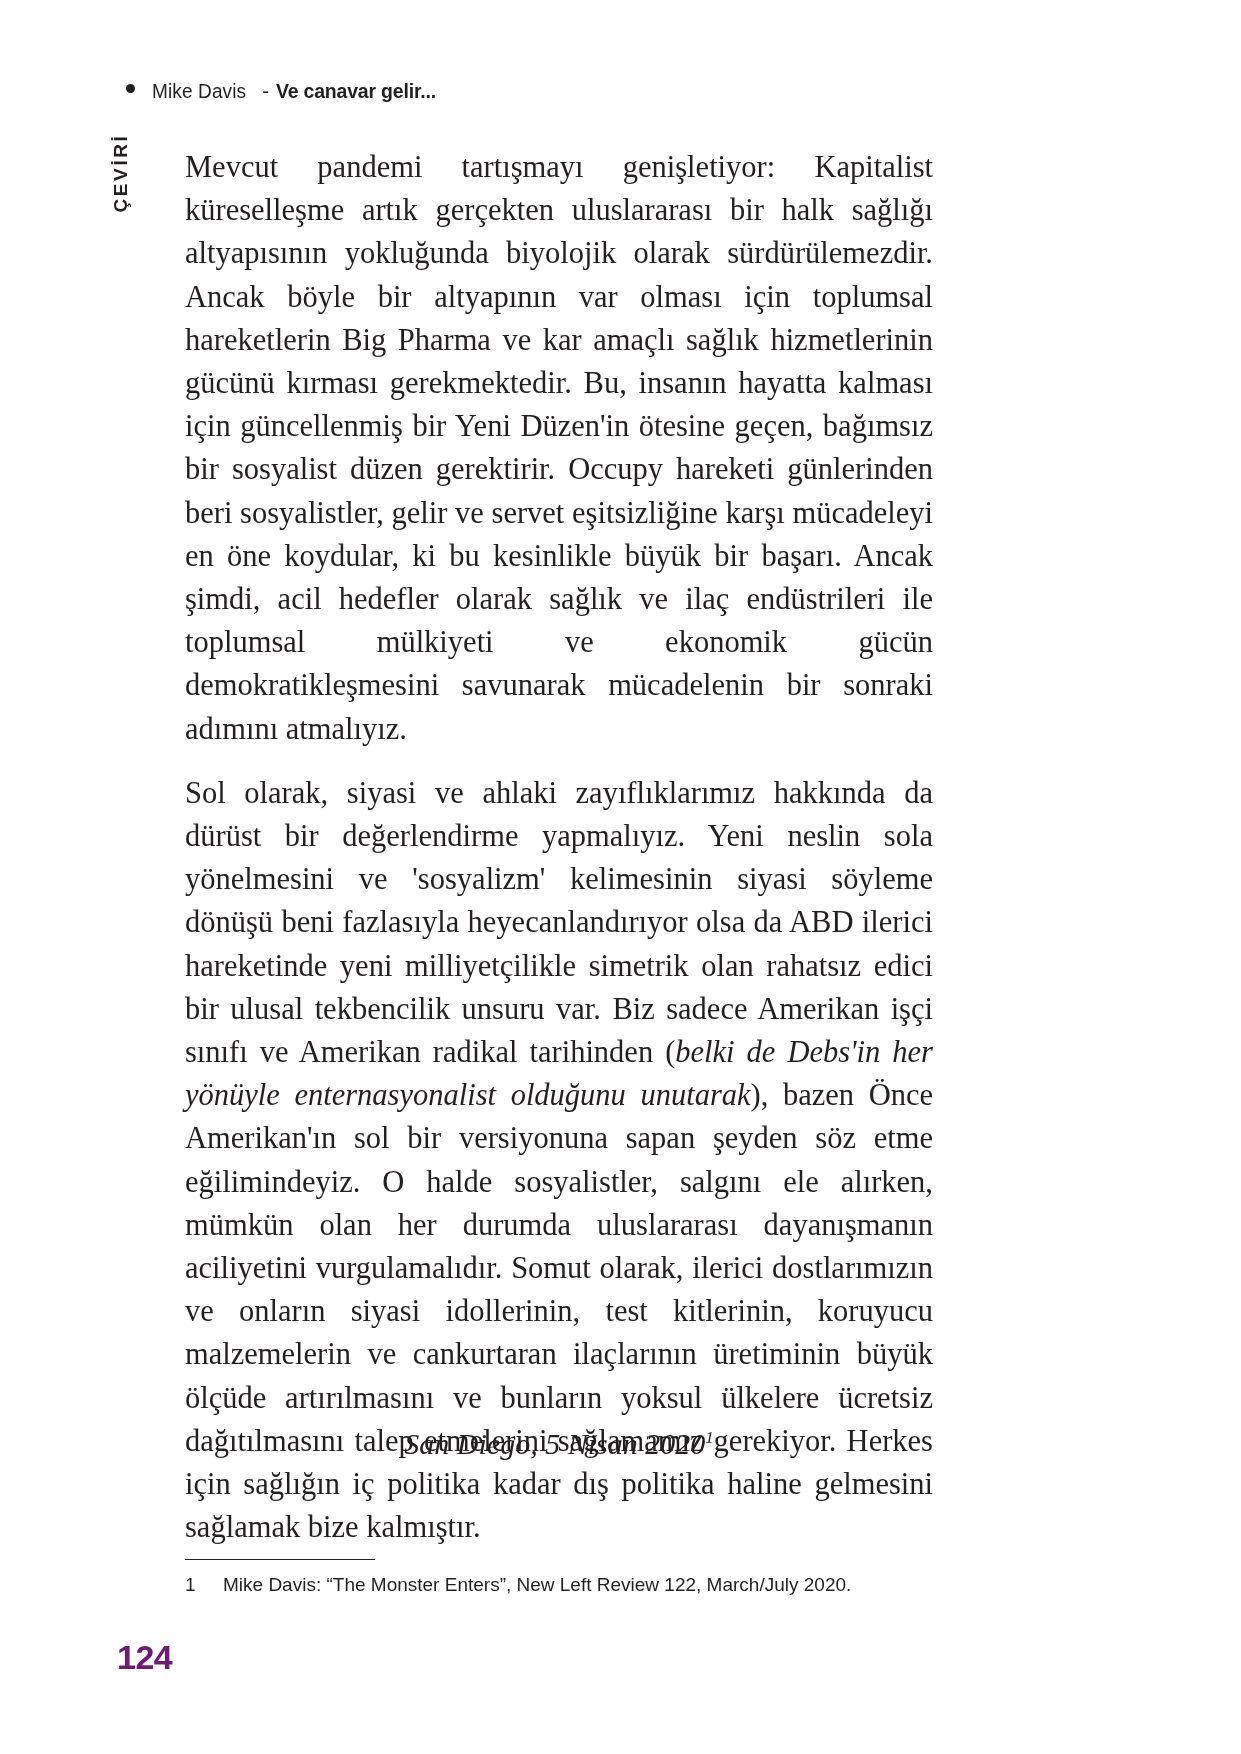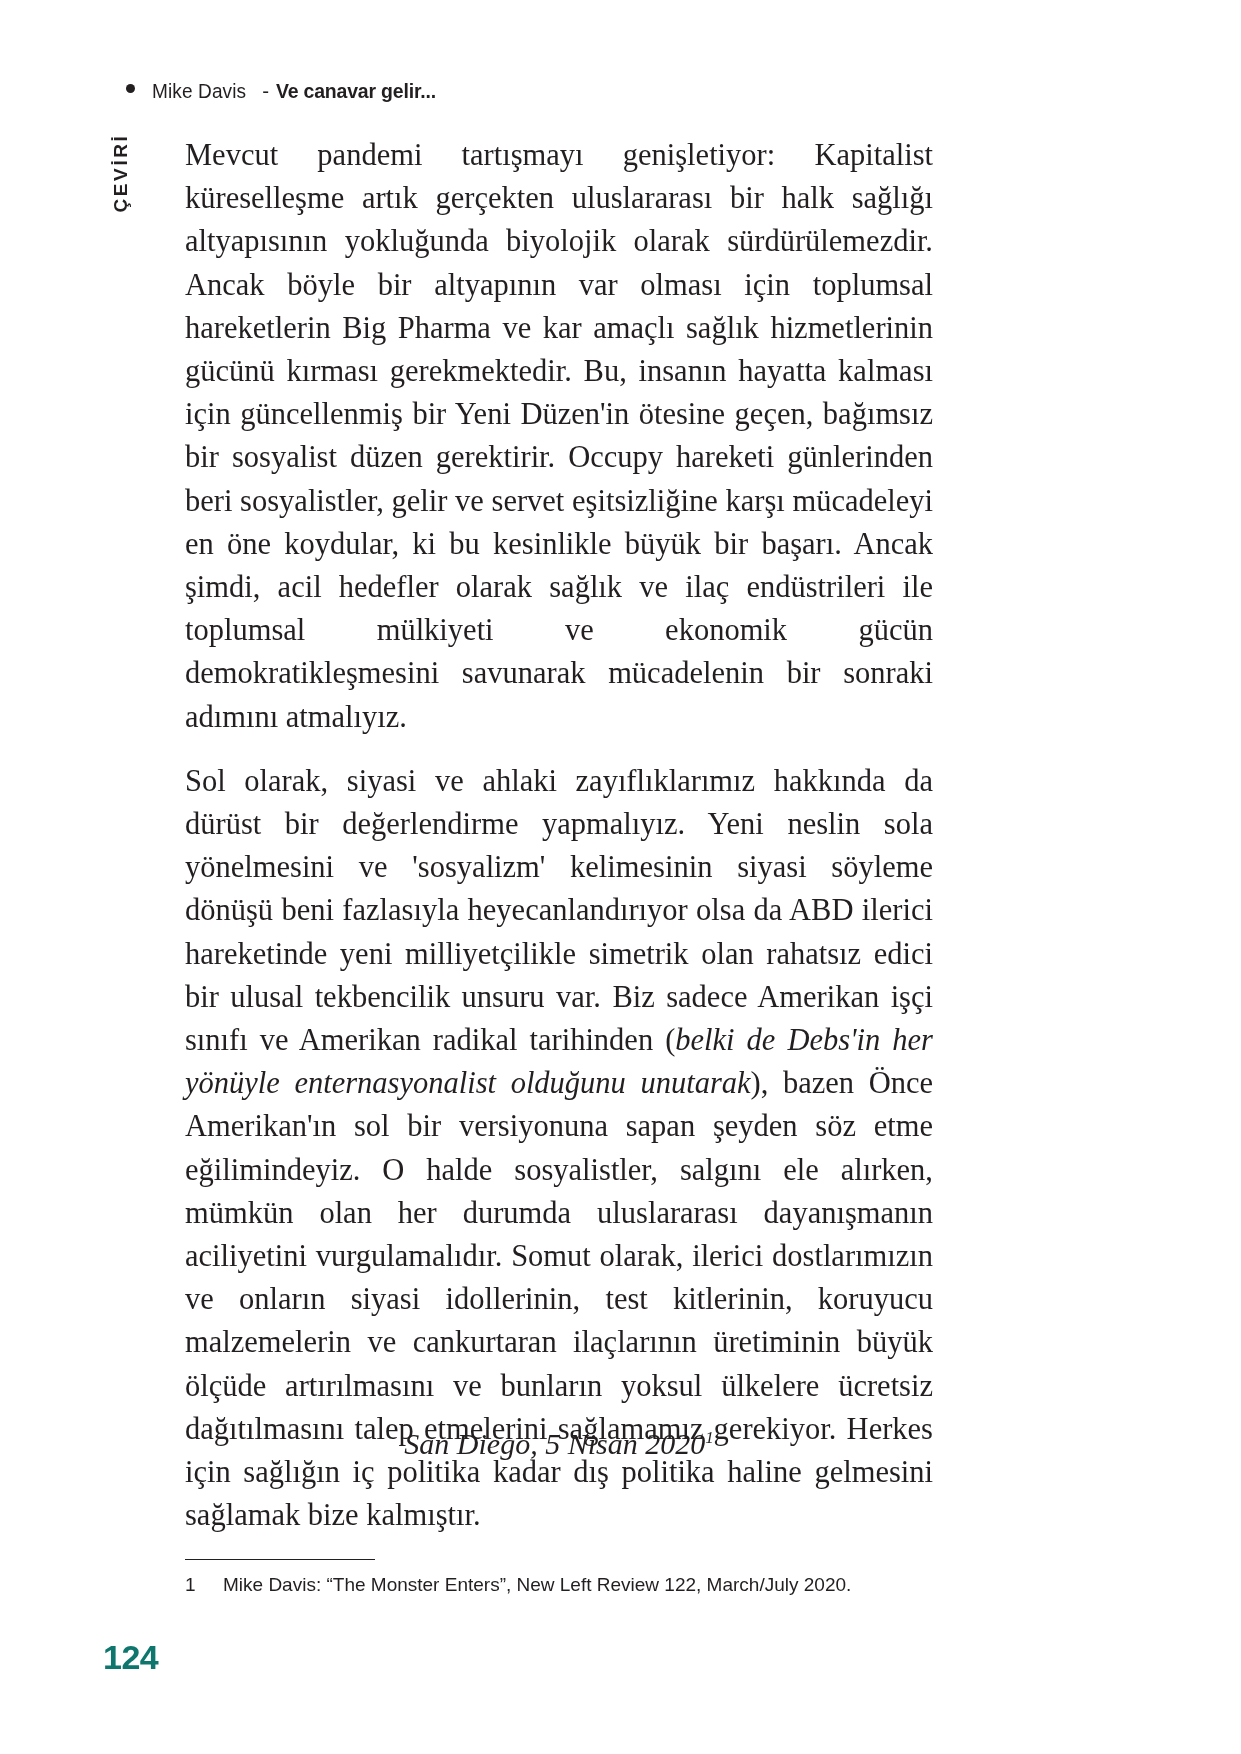--- a/index.html
+++ b/index.html
@@ -92,21 +92,21 @@
   }
 
   
   .body-col {
     position: absolute;
     left: 185px;
     top: 130px;
     width: 748px;
   }
   p.body-par {
-    margin: 4px 0 21px 0;
+    margin: 16px 0 21px 0;
     font-family: "Liberation Serif", serif;
     font-size: 30.5px;
     line-height: 43.2px;
     text-align: justify;
     text-justify: inter-word;
     color: #231f20;
     -webkit-hyphens: manual;
     hyphens: manual;
   }
   p.body-par:last-of-type { margin-bottom: 0; }
@@ -155,27 +155,27 @@
     white-space: nowrap;
   }
   .fn-num {
     display: inline-block;
     width: 38px;
   }
 
   
   .folio {
     position: absolute;
-    left: 103px;
+    left: 117px;
     top: 1638px;
     font-family: "Liberation Sans", sans-serif;
     font-size: 34px;
     font-weight: 700;
     letter-spacing: -0.5px;
-    color: #0f766e;
+    color: #701a75;
   }
 </style>
 </head>
 <body>
 
 <div class="page">
 
   <div class="running-head">
     <span class="rh-bullet"></span>
     <span class="rh-author">Mike Davis</span>

